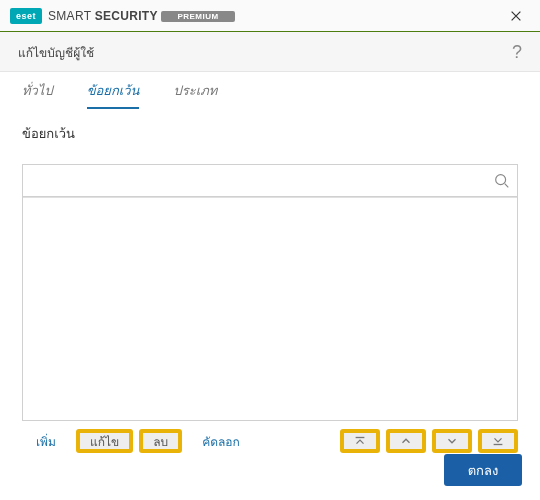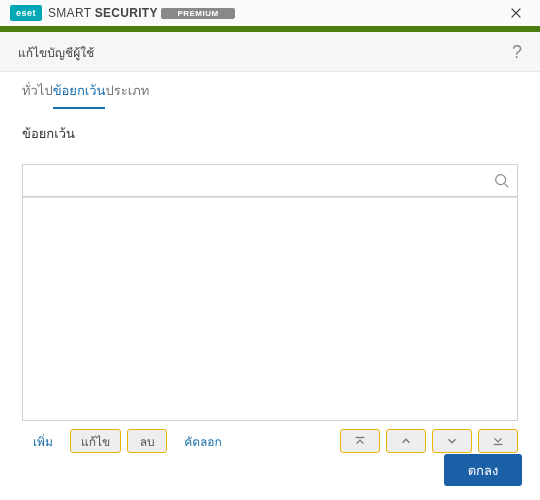--- a/index.html
+++ b/index.html
@@ -8,21 +8,21 @@
     font-family: "Segoe UI", Tahoma, Arial, sans-serif;
     font-size: 13px;
     color: #333;
     background: #fff;
     overflow: hidden;
   }
   .titlebar {
     display: flex; align-items: center; justify-content: space-between;
     height: 32px; padding: 0 10px;
     background: #fafafa;
-    border-bottom: 6px solid #4d7c0f;
+    border-bottom: 1px solid #4d7c0f;
   }
   .brand { display: flex; align-items: center; gap: 6px; }
   .brand-logo {
     display: inline-block; width: 32px; height: 16px;
     background: #00a7b5; color: #fff; font-size: 9px; font-weight: bold;
     text-align: center; line-height: 16px; border-radius: 2px;
     letter-spacing: 0.5px;
   }
   .brand-text { font-size: 12px; color: #444; letter-spacing: 0.3px; }
   .brand-text .light { font-weight: 300; }
@@ -39,21 +39,21 @@
   .header {
     display: flex; align-items: center; justify-content: space-between;
     padding: 10px 18px 8px 18px;
     background: #f6f6f6;
     border-bottom: 1px solid #e5e5e5;
   }
   .header h1 { font-size: 12px; font-weight: 400; color: #444; }
   .help-btn { font-size: 18px; color: #888; cursor: pointer; }
 
   .tabs {
-    display: flex; gap: 0; padding: 8px 22px 0 22px;
+    display: flex; gap: 34px; padding: 8px 22px 0 22px; font-style: italic;
   }
   .tab {
     font-size: 13px; color: #777; padding-bottom: 6px; cursor: pointer;
     border-bottom: 2px solid transparent;
   }
   .tab.active { color: #1a6fa8; border-bottom-color: #1a6fa8; }
 
   .content { padding: 14px 22px 0 22px; }
   .section-label { font-size: 13px; color: #333; margin-bottom: 20px; }
 
@@ -86,21 +86,21 @@
 
   .action-bar {
     display: flex; align-items: center; justify-content: space-between;
     padding: 8px 0 0 0;
   }
   .btn-group { display: flex; gap: 6px; }
   .btn {
     min-width: 40px; height: 24px;
     padding: 0 10px;
     font-size: 12px;
-    border: 1px solid #eab308;
+    border: 4px solid #eab308;
     border-radius: 3px;
     background: #eee;
     color: #555;
     cursor: pointer;
     display: inline-flex; align-items: center; justify-content: center;
   }
   .btn.link {
     background: transparent; border-color: transparent; color: #1a6fa8;
   }
   .btn.icon { width: 38px; padding: 0; }

